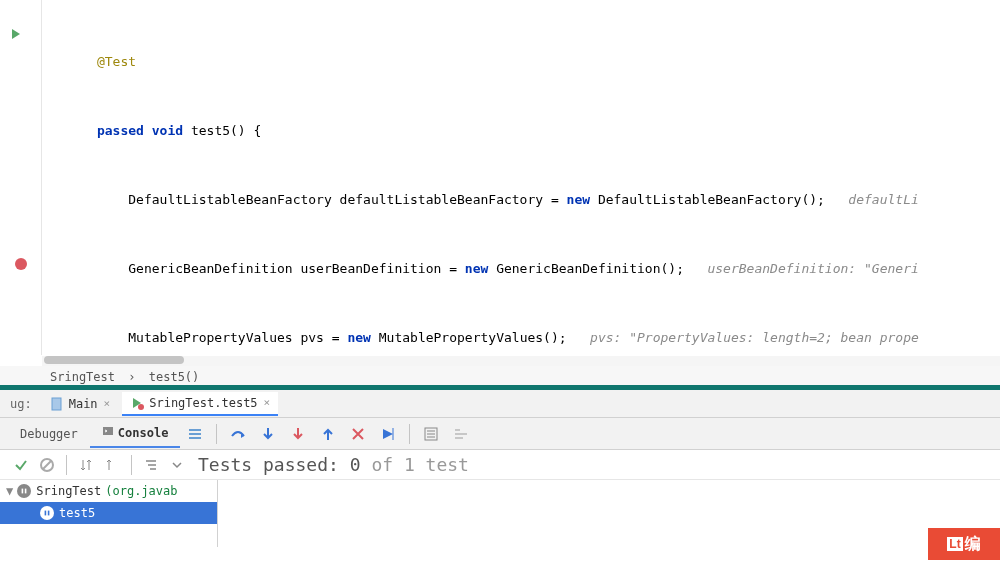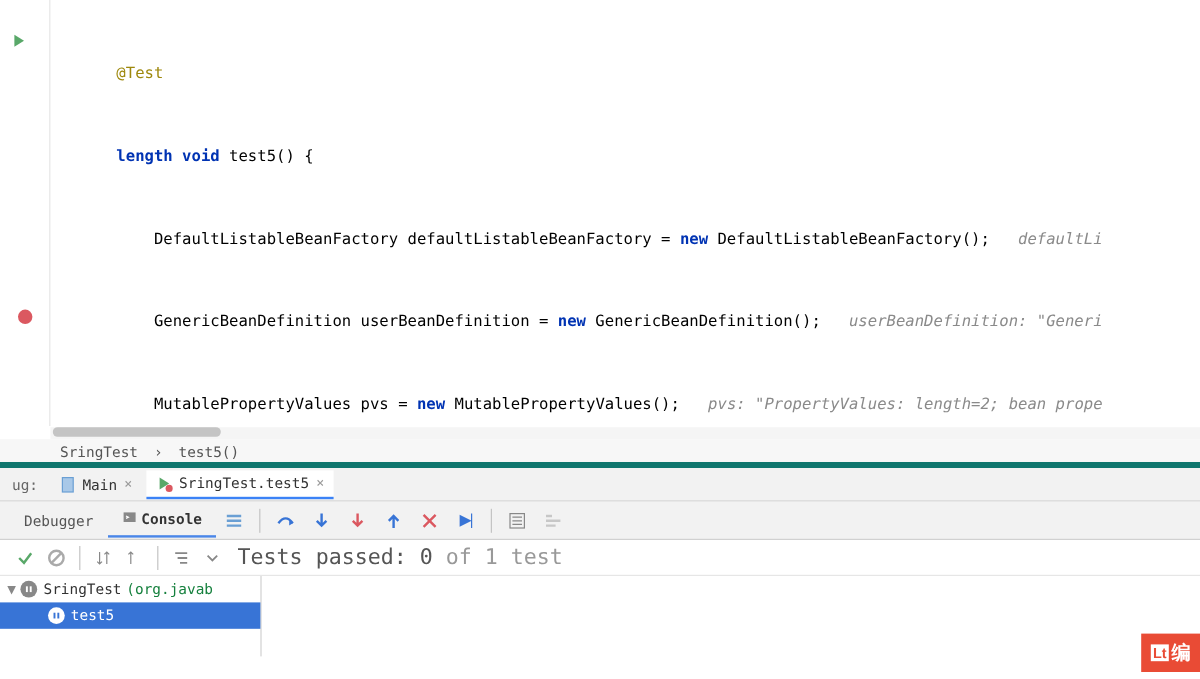--- a/index.html
+++ b/index.html
@@ -202,21 +202,21 @@
       flex: 1;
       padding: 6px 10px;
       font-family: 'Menlo', monospace;
       font-size: 13px;
       color: #333;
     }
     .watermark {
       position: absolute;
       right: 0;
       bottom: 6px;
-      width: 49px;
+      width: 72px;
       height: 32px;
       background: #e94b35;
       color: #fff;
       font-weight: bold;
       display: flex;
       align-items: center;
       justify-content: center;
       font-size: 16px;
       font-family: sans-serif;
     }
@@ -239,21 +239,21 @@
         </svg>
     </div>
     <div class="gutter-icon breakpoint-icon">
       <svg viewBox="0 0 14 14" width="14" height="14">
           <circle cx="7" cy="7" r="6" fill="#db5860"></circle>
         </svg>
     </div>
   </div>
   <div class="code">
     <div class="code-line">      <span class="annotation">@Test</span></div>
-    <div class="code-line">      <span class="kw">length</span> <span class="kw">void</span> <span>test5</span>() {</div>
+    <div class="code-line">      <span class="kw">passed</span> <span class="kw">void</span> <span>test5</span>() {</div>
     <div class="code-line">          <span>DefaultListableBeanFactory defaultListableBeanFactory = </span><span class="kw">new</span><span> DefaultListableBeanFactory();</span>   <span class="hint">defaultLi</span></div>
     <div class="code-line">          <span>GenericBeanDefinition userBeanDefinition = </span><span class="kw">new</span><span> GenericBeanDefinition();</span>   <span class="hint">userBeanDefinition: "Generi</span></div>
     <div class="code-line">          <span>MutablePropertyValues pvs = </span><span class="kw">new</span><span> MutablePropertyValues();</span>   <span class="hint">pvs: "PropertyValues: length=2; bean prope</span></div>
     
     
     
     
     
     
     

